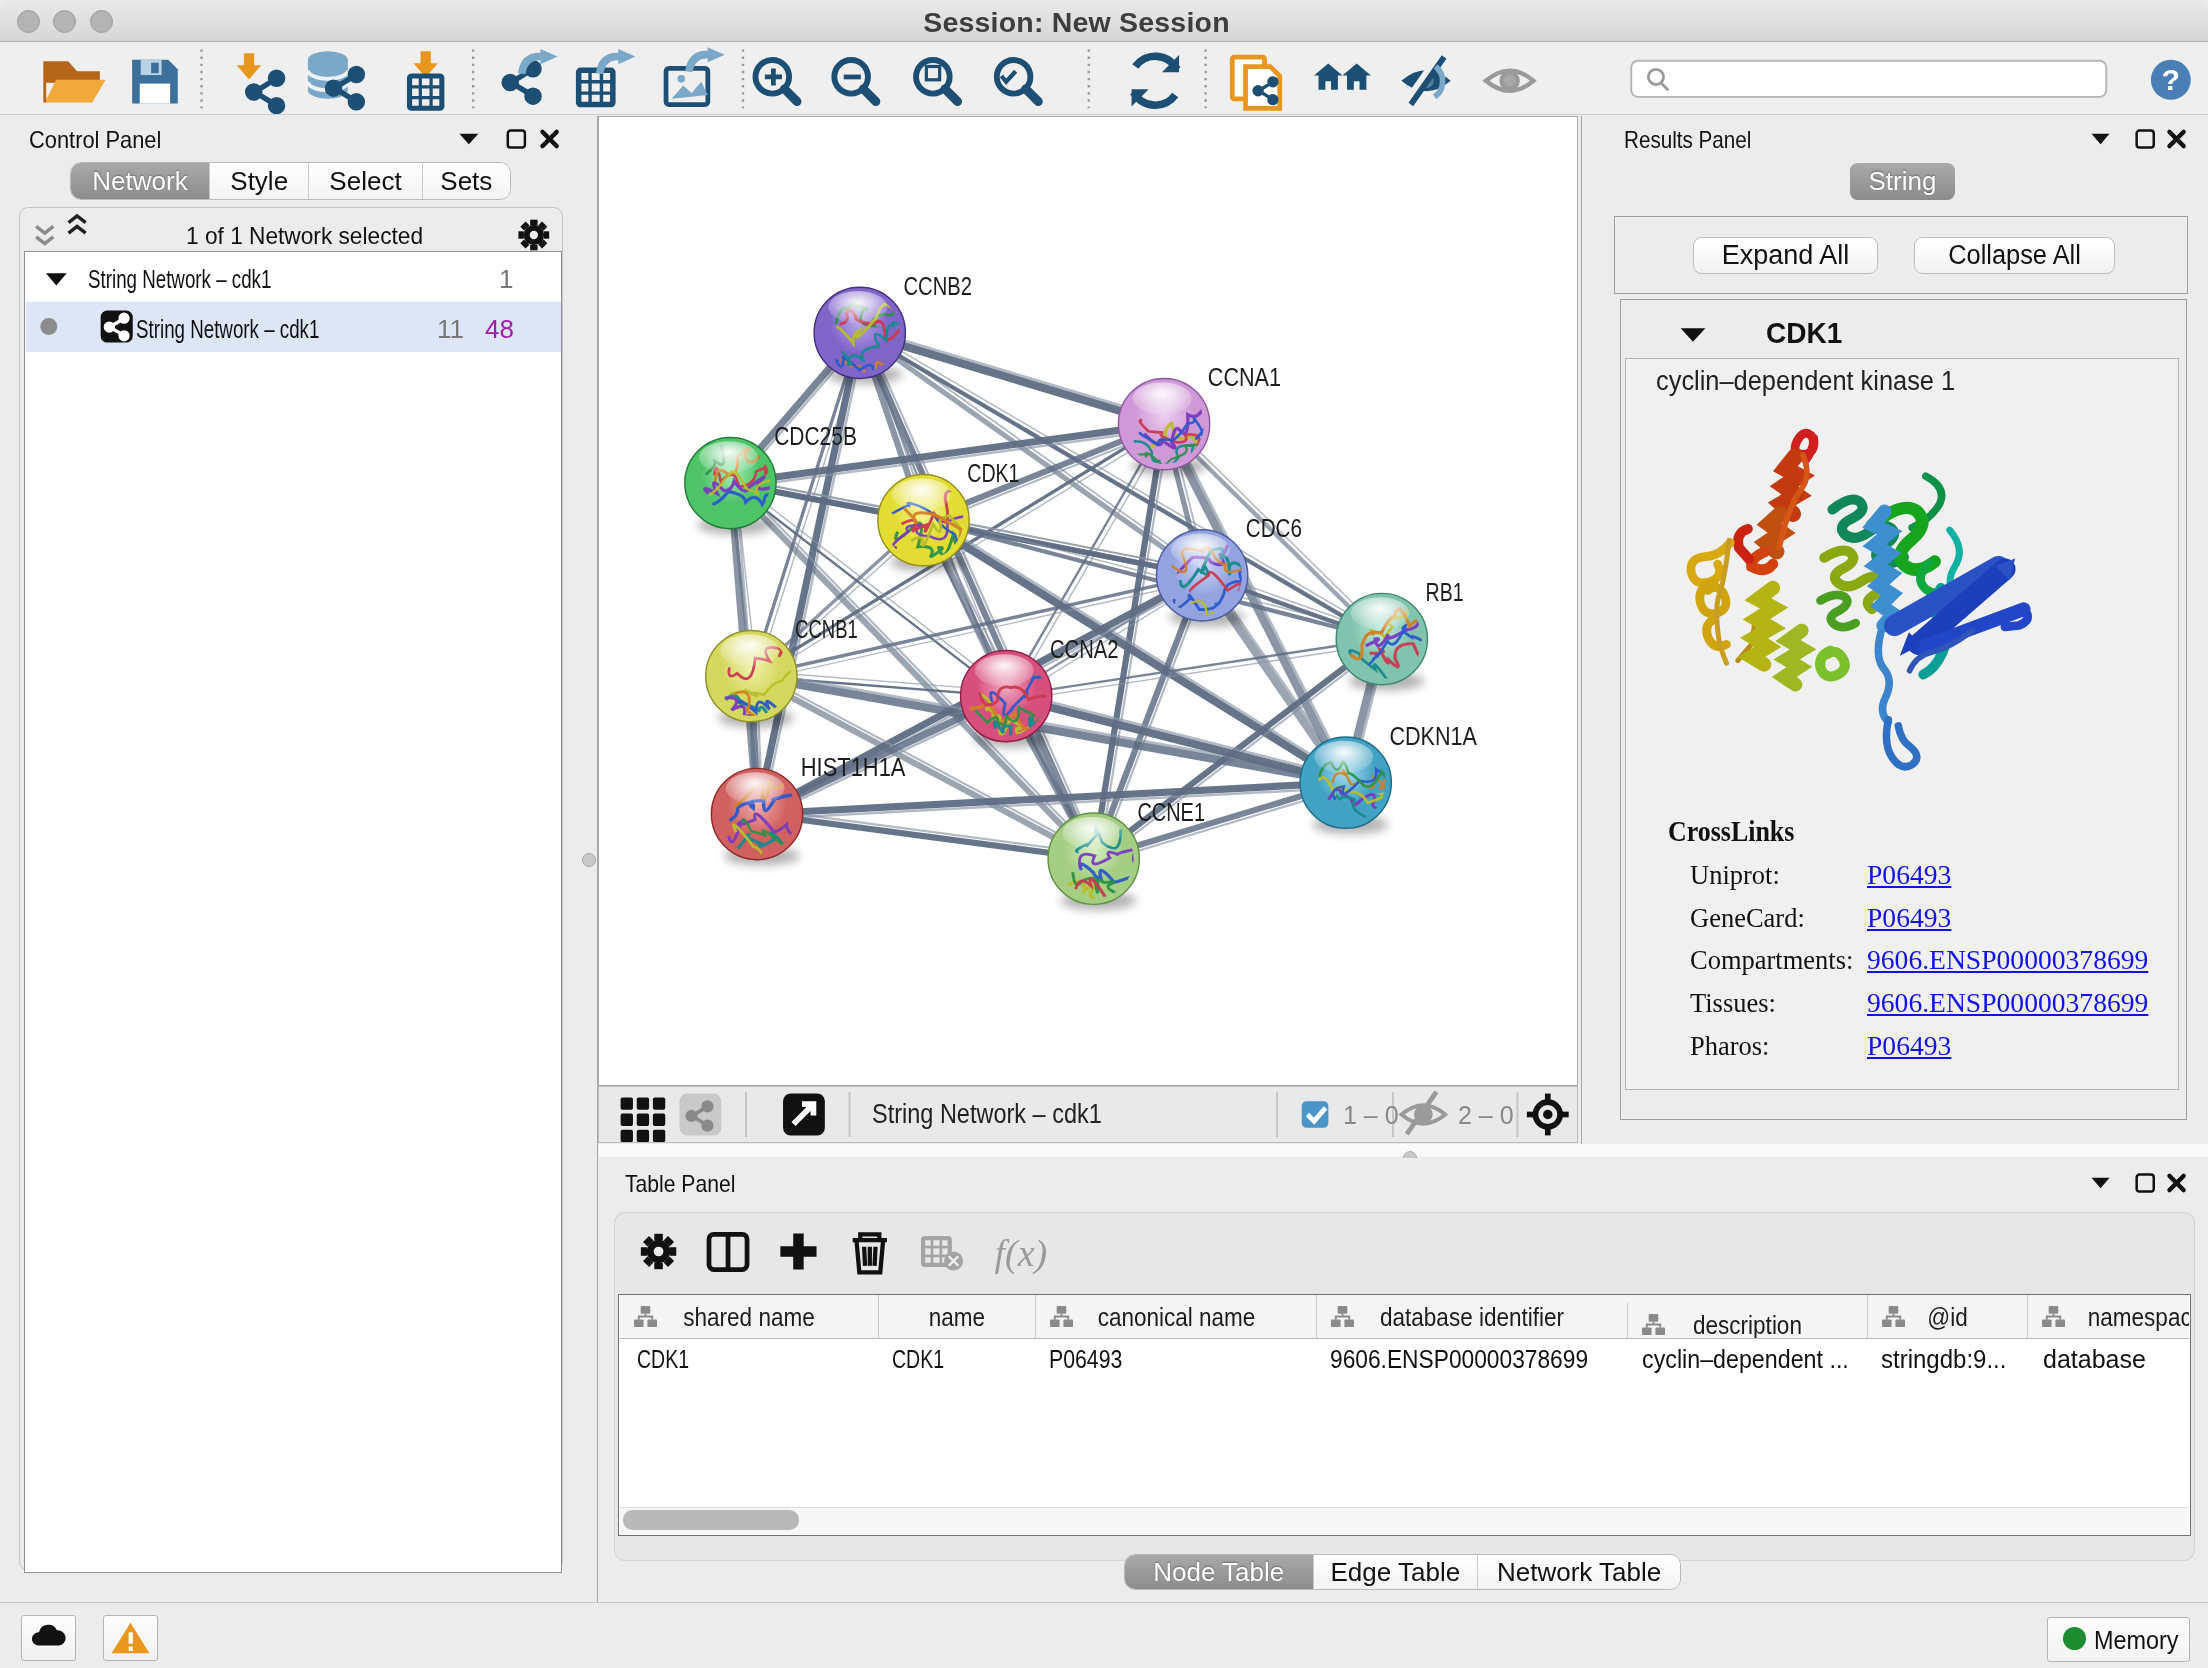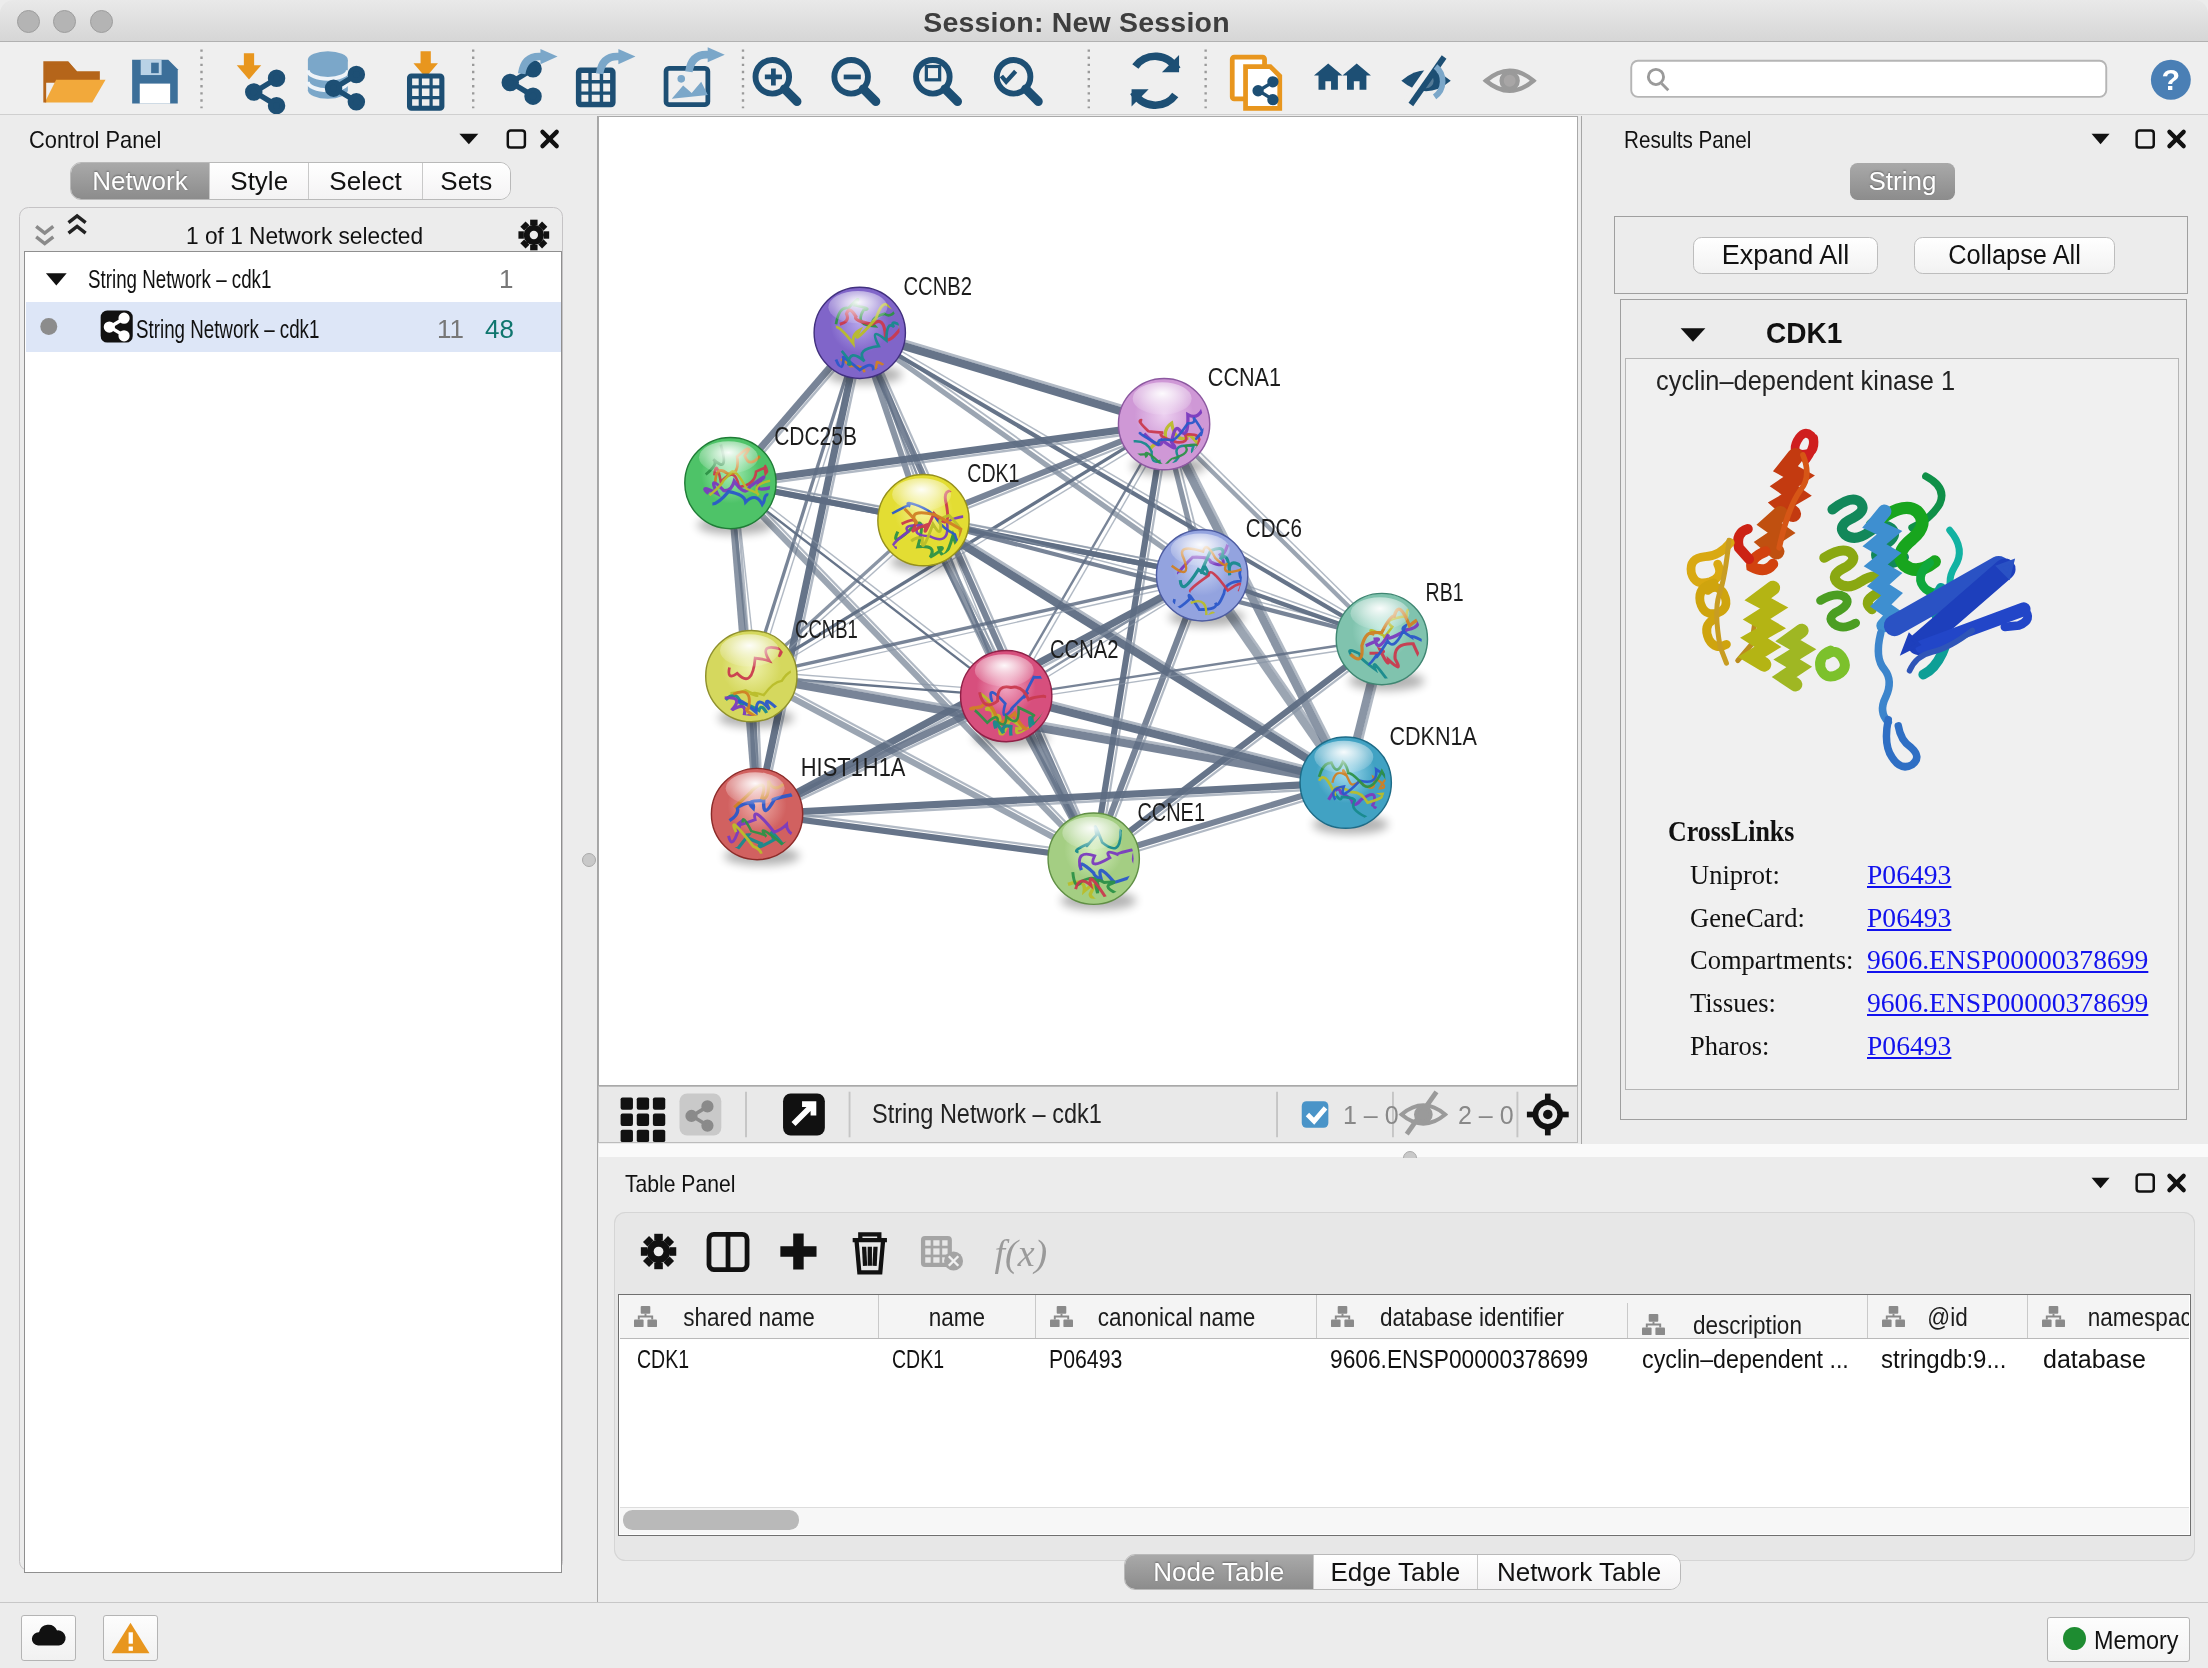--- a/index.html
+++ b/index.html
@@ -203,21 +203,21 @@
 <g stroke="#fff" stroke-width="3.6" fill="#fff">
       <line x1="86.72" y1="26.52" x2="101.28" y2="17.68"></line>
       <line x1="86.72" y1="26.52" x2="101.28" y2="35.36"></line>
       <circle cx="86.2" cy="26.52" r="4.16"></circle>
       <circle cx="101.8" cy="17.16" r="4.16"></circle>
       <circle cx="101.8" cy="35.879999999999995" r="4.16"></circle>
     </g>
 </svg>
 <div class="abs" style="left:136px;top:315px;font-size:25px;color:#111;transform:scaleX(.75);transform-origin:0 50%">String Network – cdk1</div>
 <div class="abs" style="left:418px;top:314px;width:46px;text-align:right;font-size:26px;color:#777">11</div>
-<div class="abs" style="left:476px;top:314px;width:38px;text-align:right;font-size:26px;color:#0f766e">48</div>
+<div class="abs" style="left:476px;top:314px;width:38px;text-align:right;font-size:26px;color:#a21caf">48</div>
 
 <div class="abs" style="left:598px;top:116px;width:980px;height:970px;background:#fff;border:1px solid #a9a9a9"></div>
 <svg width="980" height="970" viewBox="629 122 1030 1020" style="position:absolute;left:598px;top:116px">
 <defs>
 <radialGradient id="gloss" cx="0.5" cy="0.35" r="0.75">
 <stop offset="0%" stop-color="#ffffff" stop-opacity="0.95"></stop>
 <stop offset="60%" stop-color="#ffffff" stop-opacity="0.35"></stop>
 <stop offset="100%" stop-color="#ffffff" stop-opacity="0"></stop>
       </radialGradient>
 <filter id="nb" x="-60%" y="-60%" width="220%" height="220%">

